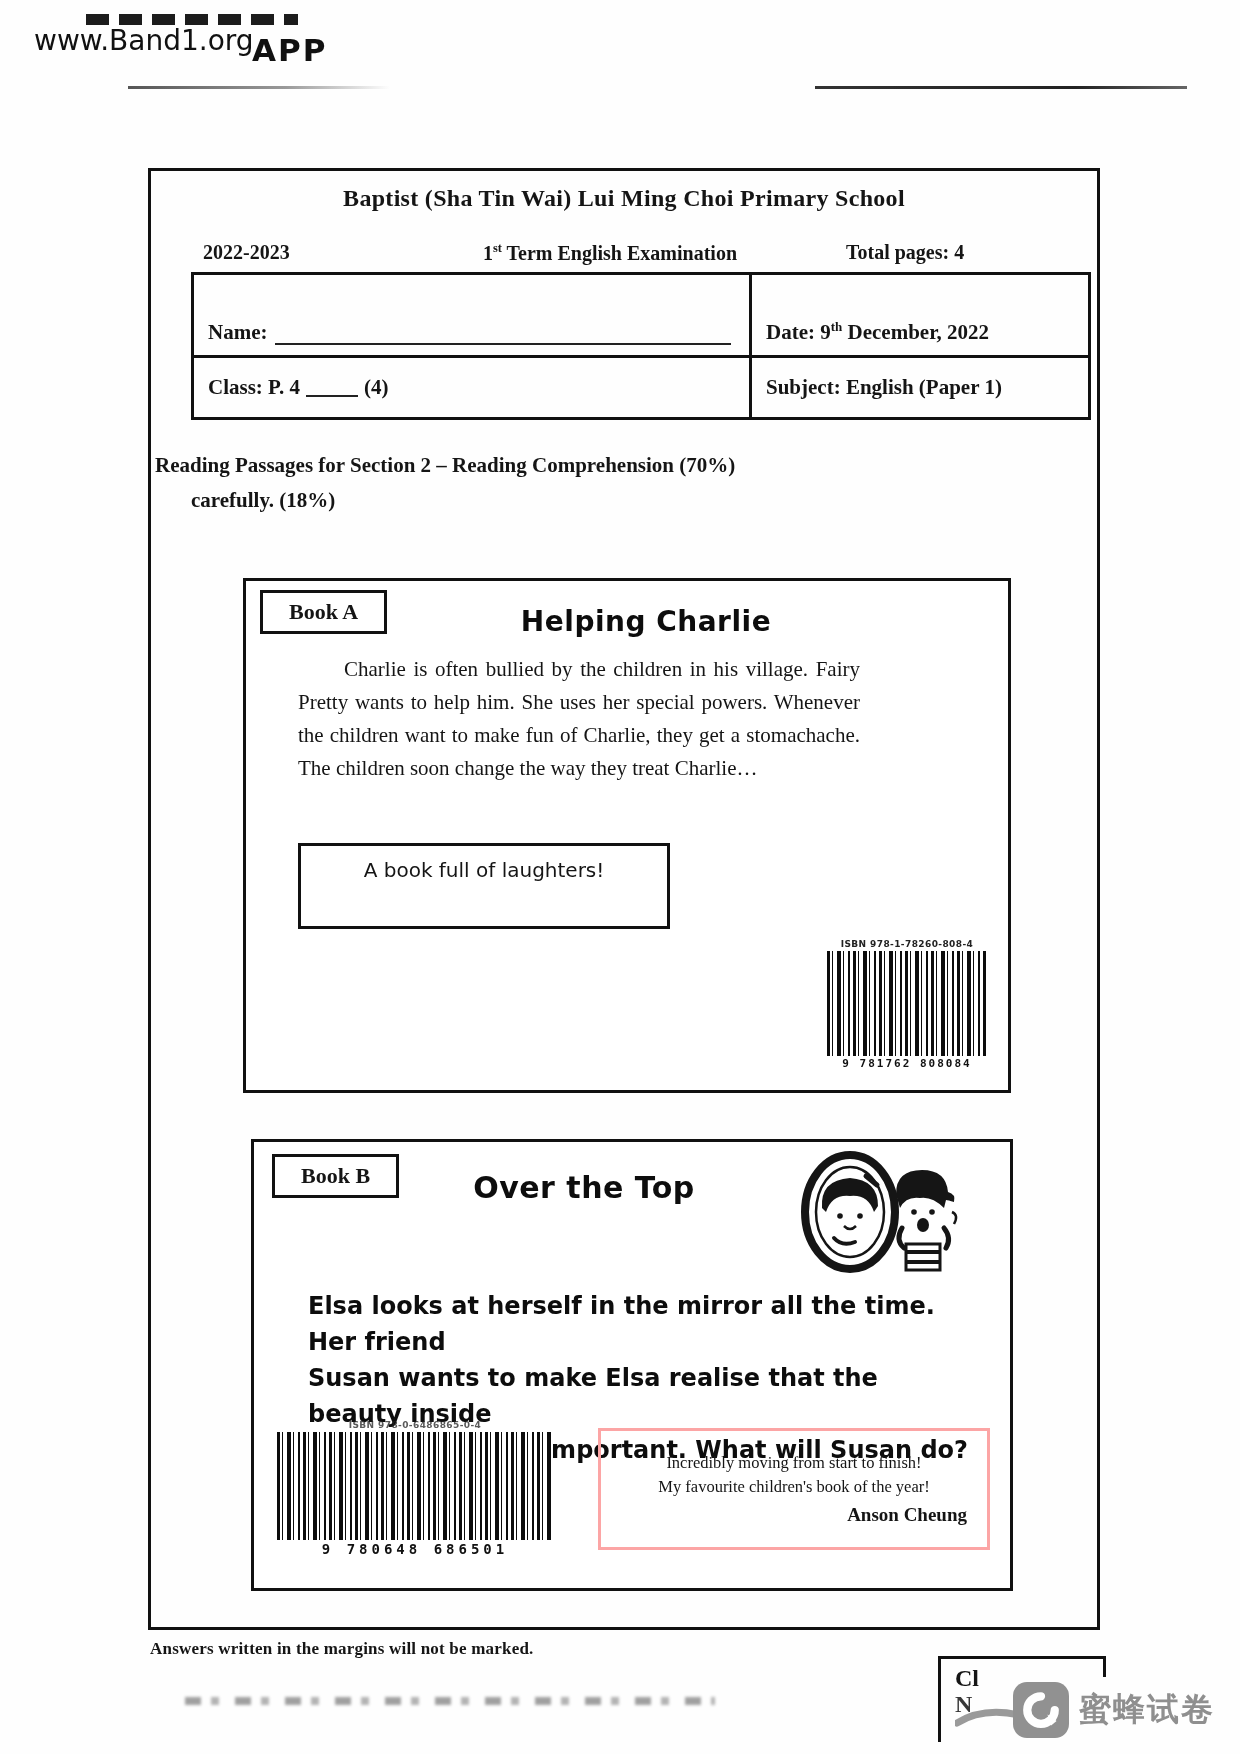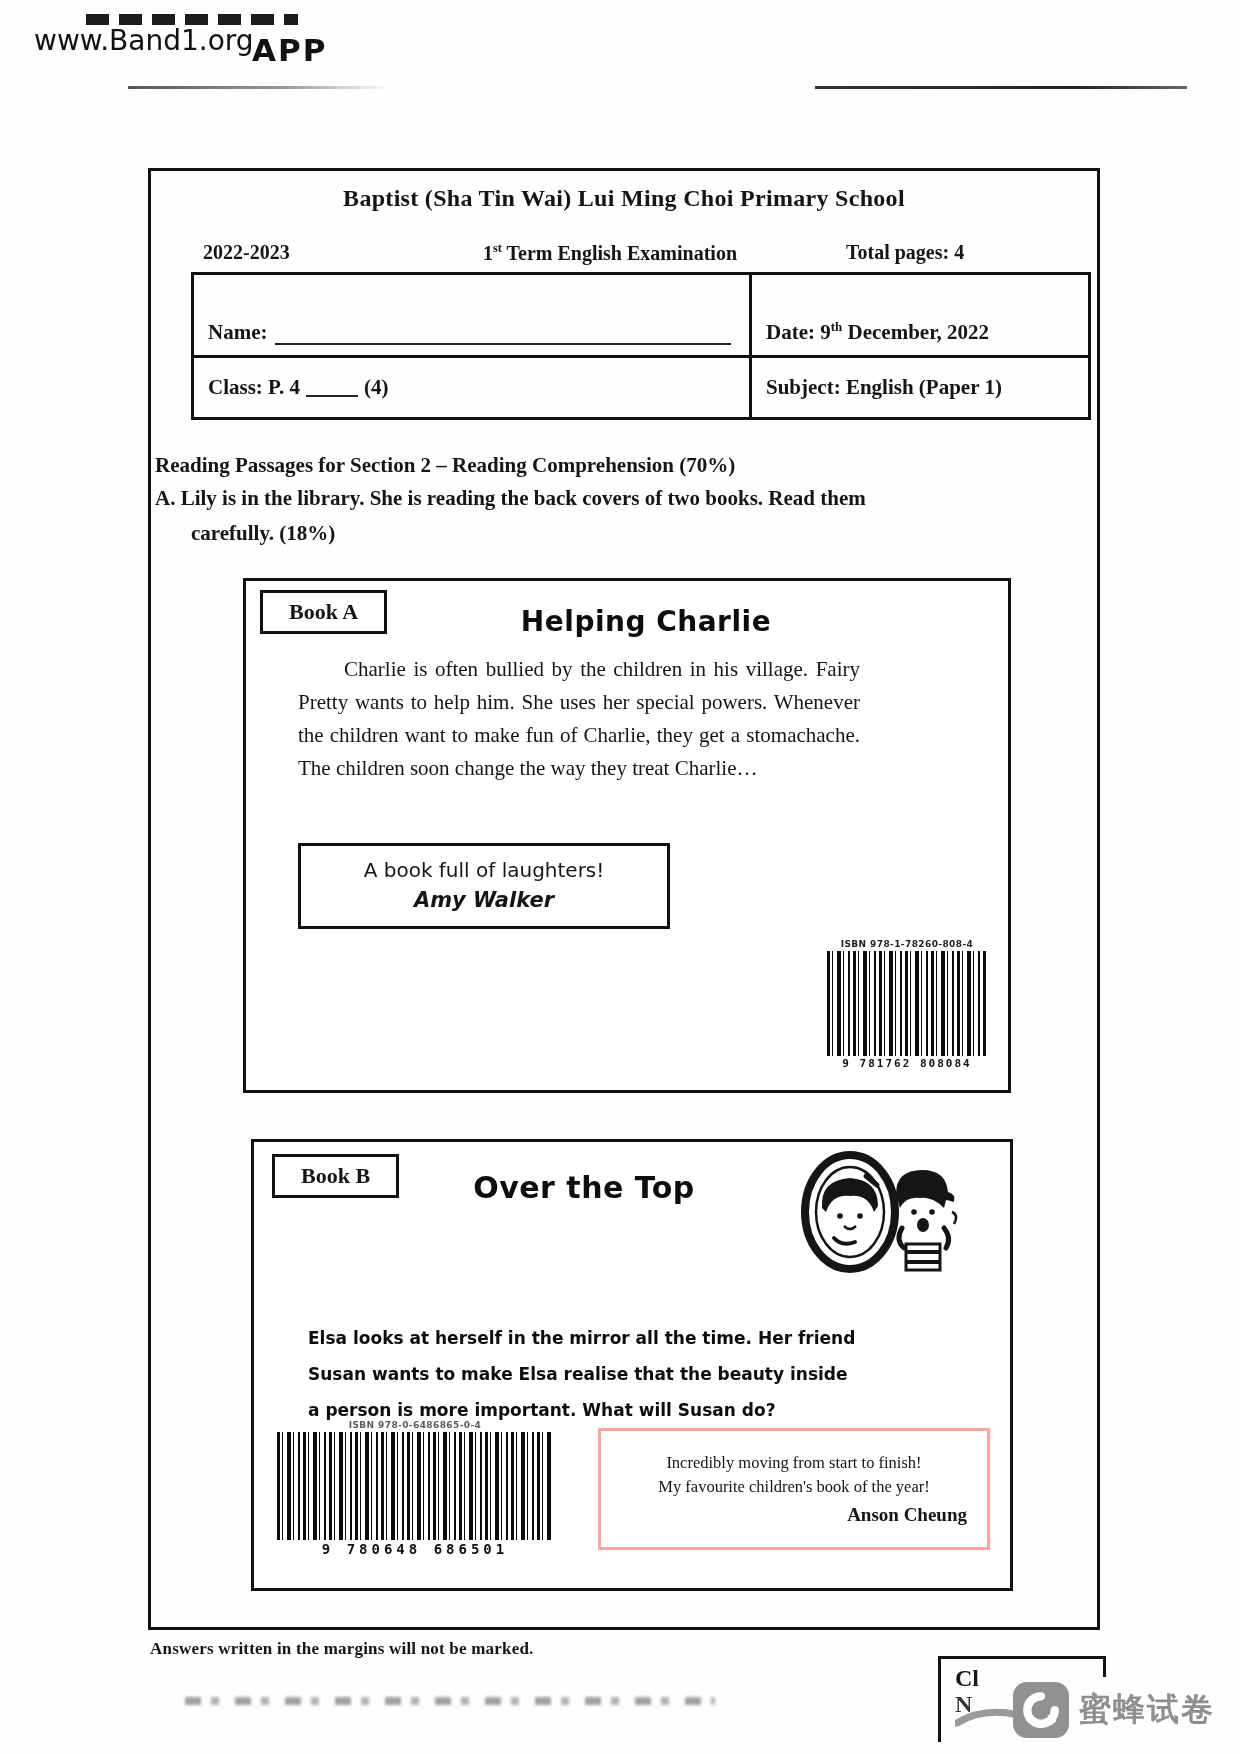--- a/index.html
+++ b/index.html
@@ -88,22 +88,22 @@
   .barcode-a{left:576px;top:358px;width:170px;}
   .barcode-a .bars{width:160px;height:105px;}
   .barcode-b{left:16px;top:278px;width:290px;}
   .barcode-b .isbn{opacity:.75;filter:blur(.4px);}
   .barcode-b .bars{width:276px;height:108px;}
   .barcode-b .digits{font-size:14px;letter-spacing:4px;}
 
   
   .mirror-art{position:absolute;left:544px;top:6px;}
   .blurb-b{position:absolute;left:54px;top:146px;width:660px;
-    font-family:"DejaVu Sans",sans-serif;font-weight:bold;font-size:17px;line-height:36px;
-    color:#0d0d0d;margin-top:32px;}
+    font-family:"DejaVu Sans",sans-serif;font-weight:bold;font-size:24px;line-height:36px;
+    color:#0d0d0d;}
   .review-b{position:absolute;left:344px;top:286px;width:392px;height:122px;
     border:3px solid #fca5a5;box-sizing:border-box;text-align:center;font-size:16.5px;
     padding-top:20px;line-height:24px;}
   .review-b .reviewer-b{text-align:right;font-weight:bold;font-size:19px;
     padding-right:20px;margin-top:4px;}
 
   
   .footnote{position:absolute;left:150px;top:1639px;font-size:17px;font-weight:bold;
     letter-spacing:.2px;}
   .smudge{position:absolute;left:185px;top:1697px;width:530px;height:8px;opacity:.55;
@@ -155,32 +155,30 @@
       <div class="cell r2">
         <span>Class: P. 4</span>
         <span class="class-blank"></span>
         <span>(4)</span>
       </div>
       <div class="cell r2 colr">Subject: English (Paper 1)</div>
     </div>
 
     <div class="section-intro">
       <p>Reading Passages for Section 2 – Reading Comprehension (70%)</p>
-      <p>A. Lily is in the library. She is reading the back covers of two books. Read them</p>
       <p class="indent">carefully. (18%)</p>
     </div>
 
     <div class="bookbox book-a">
       <div class="booklabel label-a">Book A</div>
       <div class="booktitle title-a">Helping Charlie</div>
       <p class="blurb-a">Charlie is often bullied by the children in his village. Fairy Pretty wants to help him. She uses her special powers. Whenever the children want to make fun of Charlie, they get a stomachache. The children soon change the way they treat Charlie…</p>
 
       <div class="review-a">
         <div>A book full of laughters!</div>
-        <div class="reviewer">Amy Walker</div>
       </div>
 
       <div class="barcode barcode-a">
         <div class="isbn">ISBN 978-1-78260-808-4</div>
         <div class="bars"></div>
         <div class="digits">9 781762 808084</div>
       </div>
     </div>
 
     <div class="bookbox book-b">

